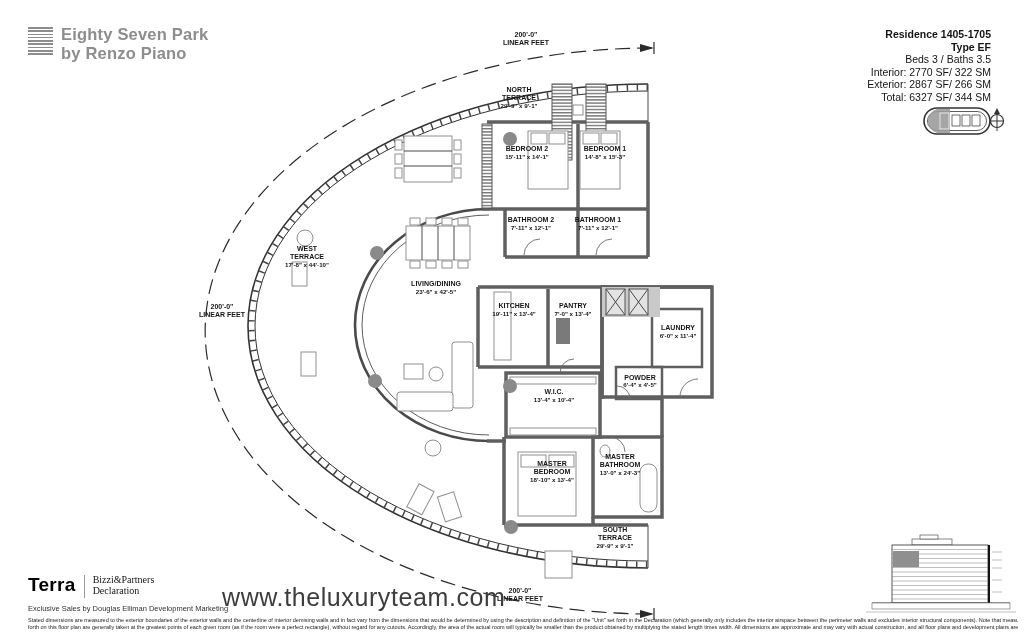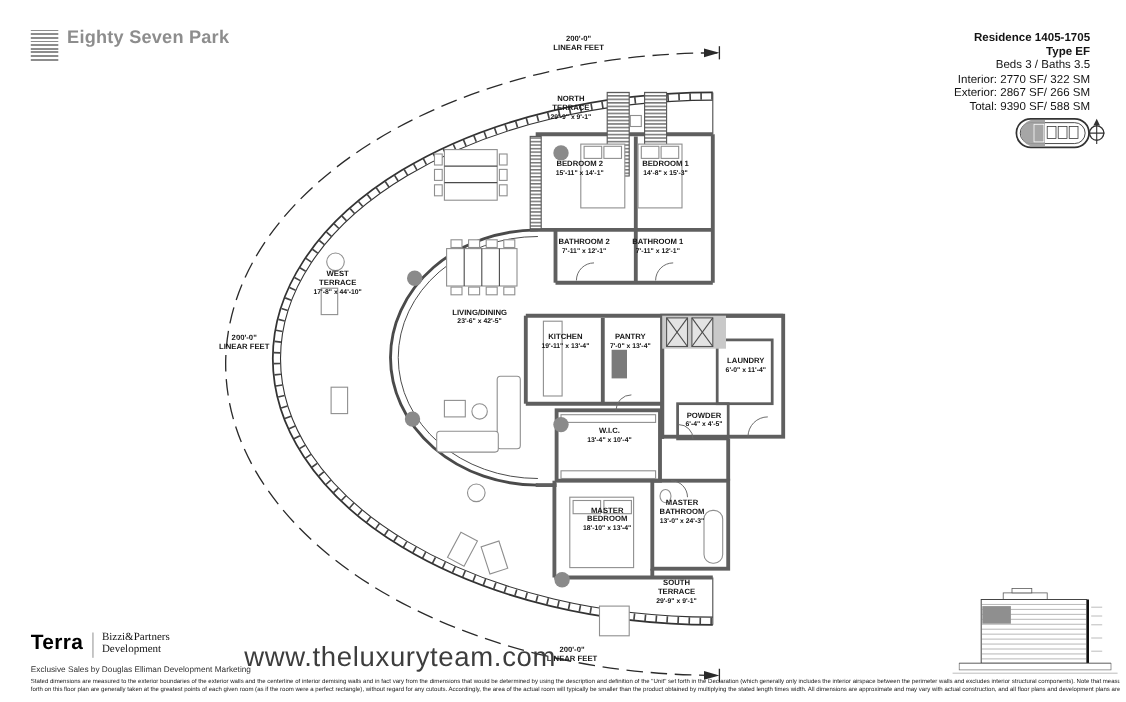--- a/index.html
+++ b/index.html
@@ -293,37 +293,38 @@
       <line x1="872" y1="603" x2="1010" y2="603" stroke="#444" stroke-width="1"></line>
       <rect x="872" y="603" width="138" height="6" fill="#fff" stroke="#666" stroke-width="0.6"></rect>
       <line x1="866" y1="612" x2="1016" y2="612" stroke="#999" stroke-width="0.6"></line>
       <path d="M992 552 H1002 M992 560 H1002 M992 568 H1002 M992 580 H1002 M992 592 H1002" stroke="#999" stroke-width="0.6" fill="none"></path>
     </g>
   </svg>
 
   <div class="abs brand-logo"></div>
   <div class="abs brand-text">
     <div>Eighty Seven Park</div>
+    <div>by Renzo Piano</div>
   </div>
 
   <div class="abs res-info">
     <div class="b">Residence 1405-1705</div>
     <div class="b">Type EF</div>
     <div>Beds 3 / Baths 3.5</div>
     <div>Interior: 2770 SF/ 322 SM</div>
     <div>Exterior: 2867 SF/ 266 SM</div>
-    <div>Total: 9390 SF/ 588 SM</div>
+    <div>Total: 6327 SF/ 344 SM</div>
   </div>
 
   <div class="abs terra-row">
     <div class="terra">Terra</div>
     <div class="t-div"></div>
     <div class="partner">
       <div>Bizzi&amp;Partners</div>
-      <div>Development</div>
+      <div>Declaration</div>
     </div>
   </div>
   <div class="abs exclusive">Exclusive Sales by Douglas Elliman Development Marketing</div>
   <div class="abs url">www.theluxuryteam.com</div>
   <div class="abs disclaimer">
     <div>Stated dimensions are measured to the exterior boundaries of the exterior walls and the centerline of interior demising walls and in fact vary from the dimensions that would be determined by using the description and definition of the "Unit" set forth in the Declaration (which generally only includes the interior airspace between the perimeter walls and excludes interior structural components). Note that measurements of rooms set</div>
     <div>forth on this floor plan are generally taken at the greatest points of each given room (as if the room were a perfect rectangle), without regard for any cutouts.  Accordingly, the area of the actual room will typically be smaller than the product obtained by multiplying the stated length times width.  All dimensions are approximate and may vary with actual construction, and all floor plans and development plans are subject to change.</div>
   </div>
 
 </div>

